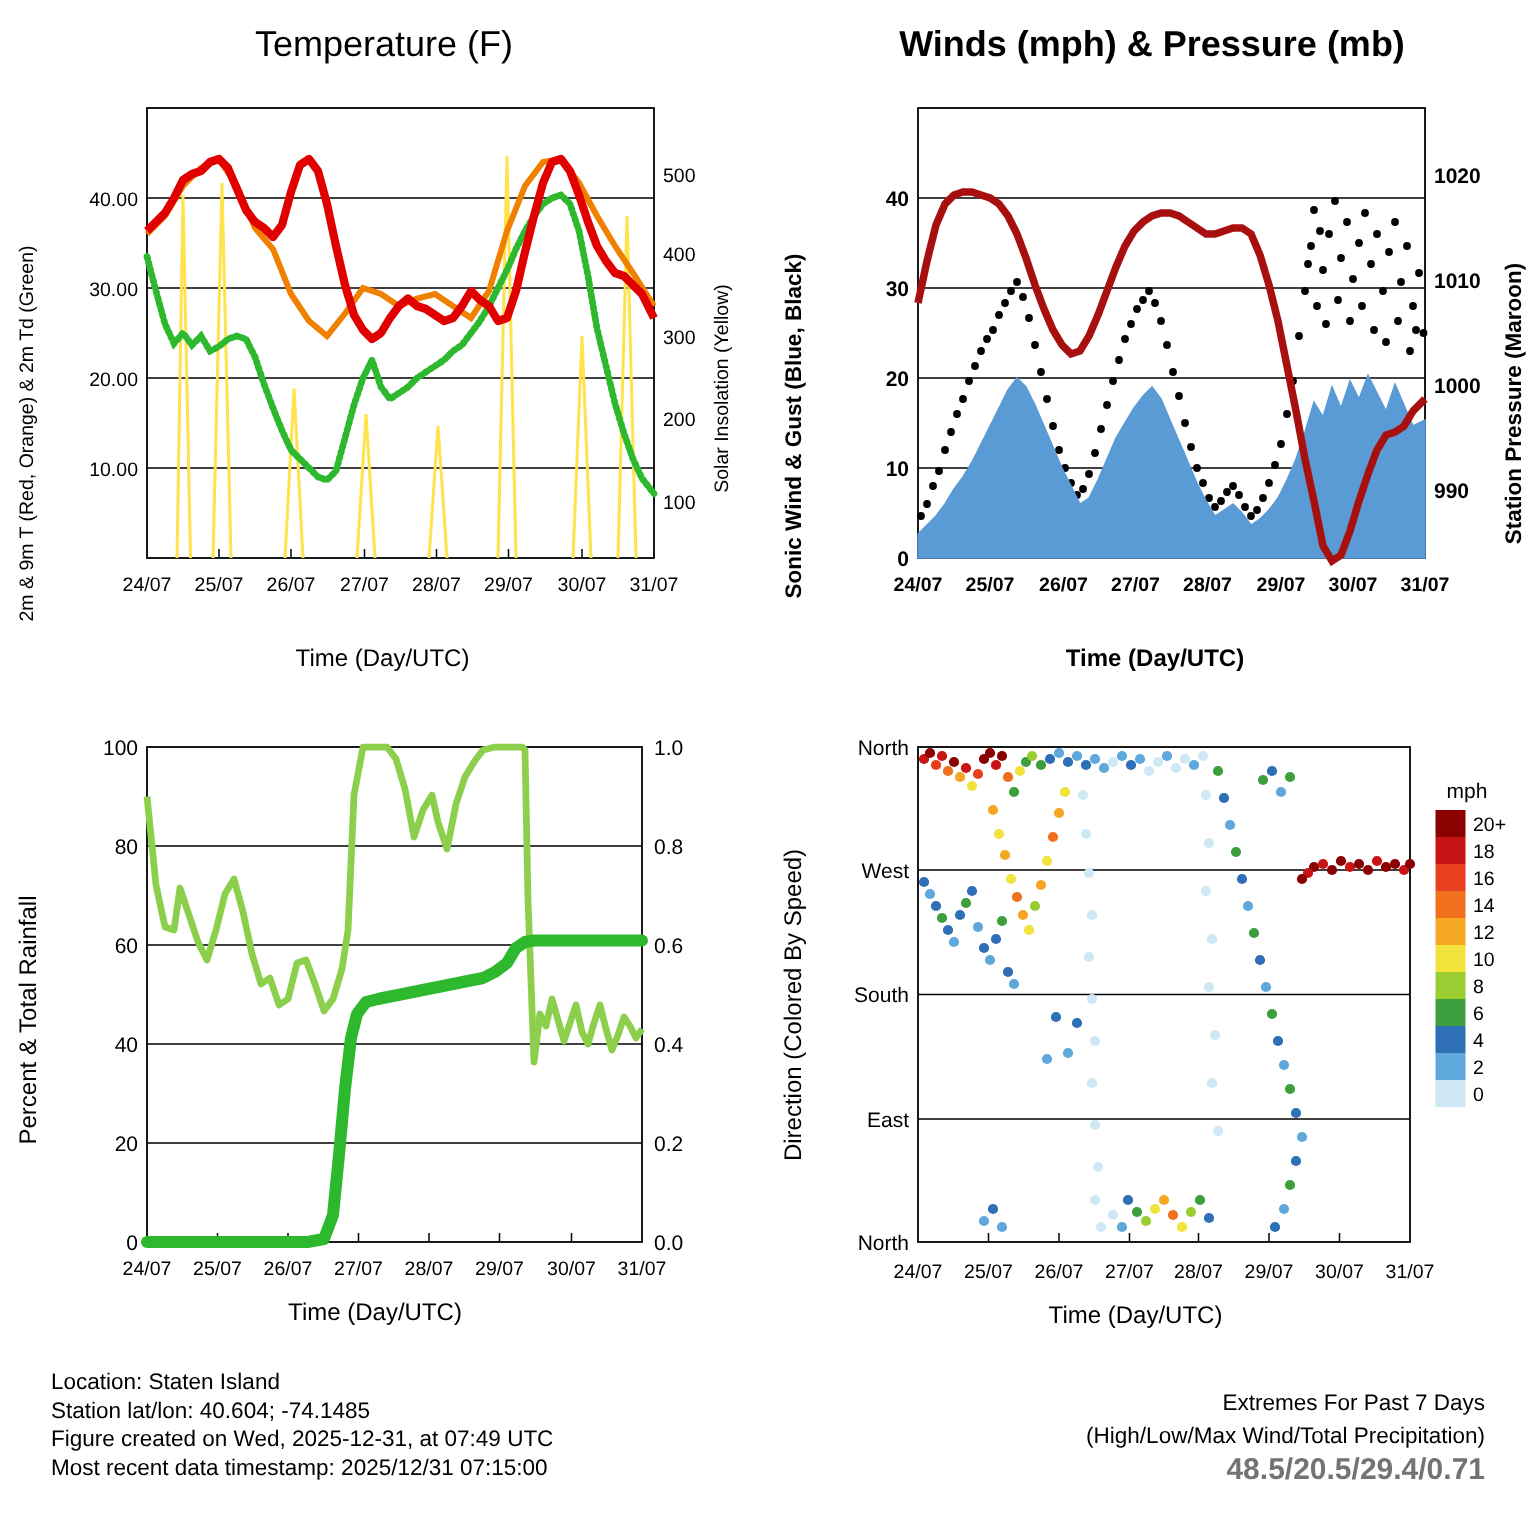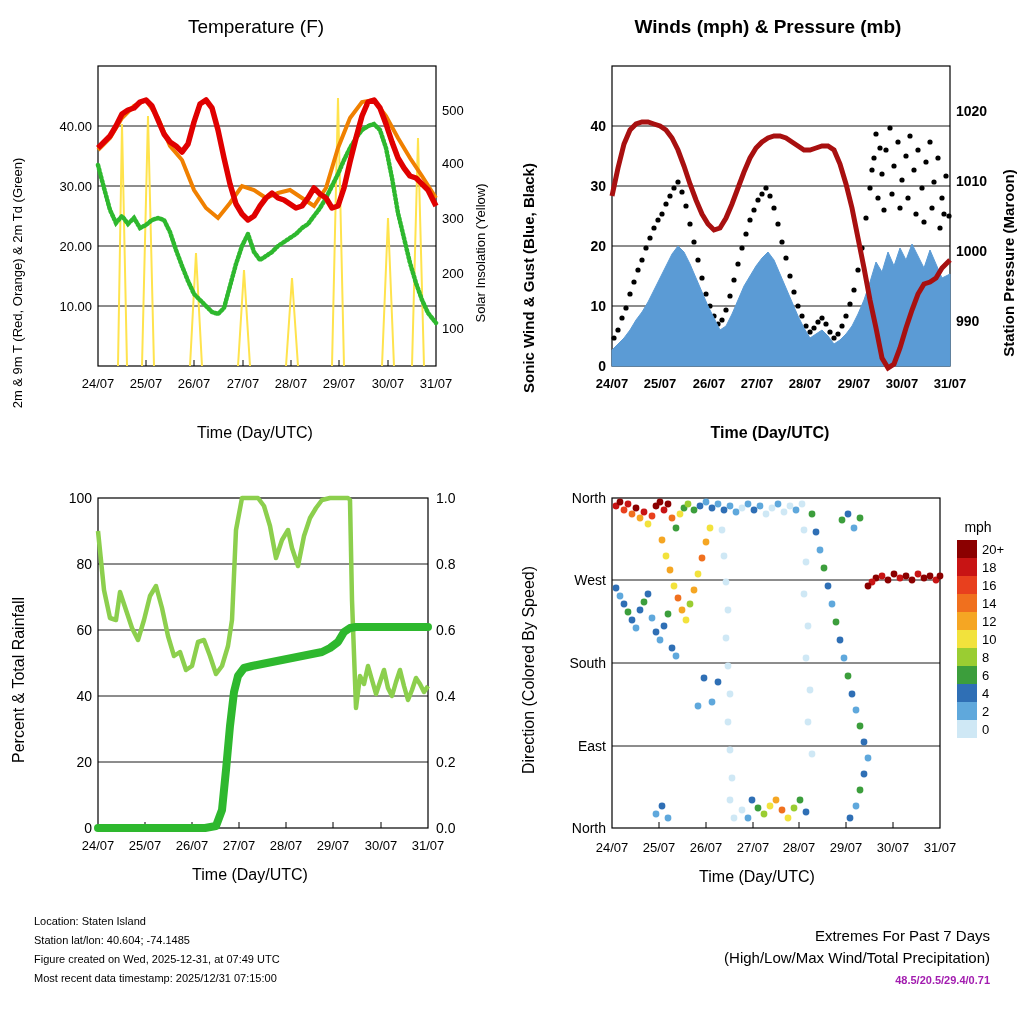--- a/index.html
+++ b/index.html
@@ -1,24 +1,24 @@
 <!DOCTYPE html>
 <html><head>
 <meta charset="utf-8">
 <style>
   html,body{margin:0;padding:0;}
   body{width:1024px;height:1024px;background:#ffffff;font-family:"Liberation Sans",sans-serif;color:#000;overflow:hidden;}
   .page{position:relative;width:1024px;height:1024px;}
   .panel{position:absolute;}
-  .title{text-align:center;font-size:19px;}
+  .title{text-align:center;font-size:24px;}
   svg{display:block;}
   text{font-family:"Liberation Sans",sans-serif;}
-  .footer{position:absolute;font-size:11px;line-height:19px;}
+  .footer{position:absolute;font-size:15px;line-height:19px;}
   .extremes{position:absolute;text-align:right;font-size:15px;line-height:22px;width:430px;}
-  .extremes .val{color:#a21caf;font-weight:bold;font-size:11px;}
+  .extremes .val{color:#737373;font-weight:bold;font-size:20px;}
 </style>
 </head>
 <body>
 
 <div class="page">
 
   <div class="panel" style="left:0;top:16px;width:512px;height:440px;">
     <div class="title">Temperature (F)</div>
     <svg width="512" height="410" viewBox="0 0 512 410">
 

